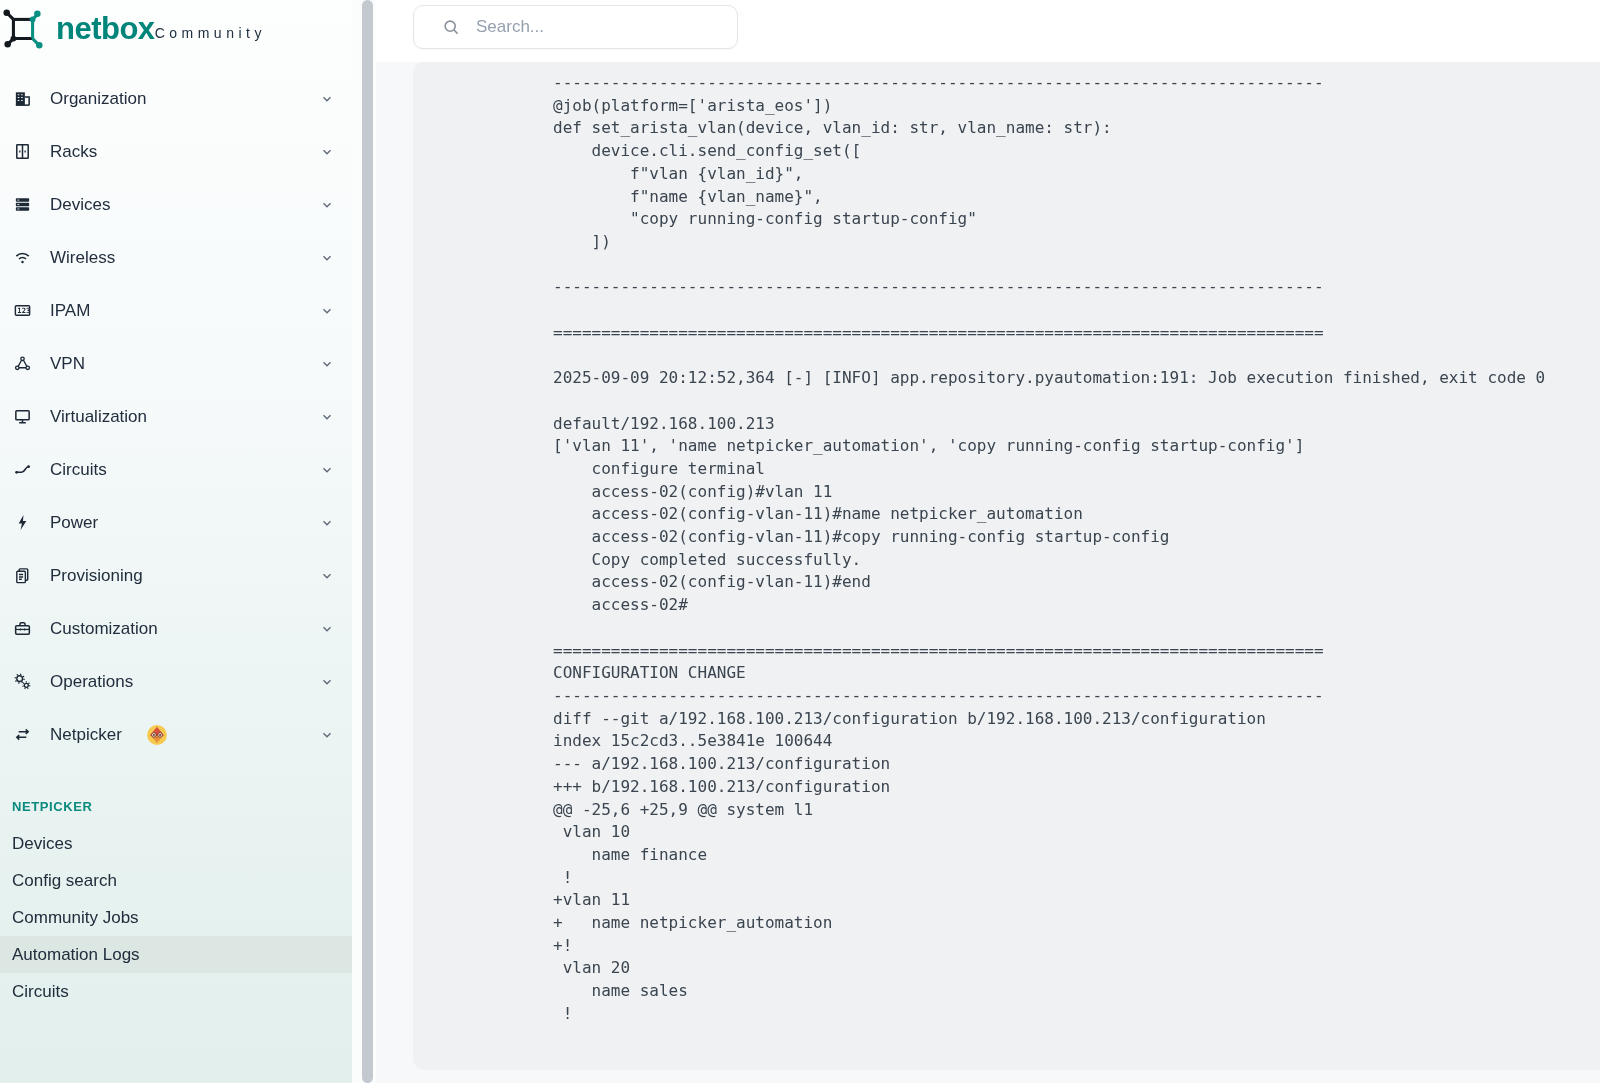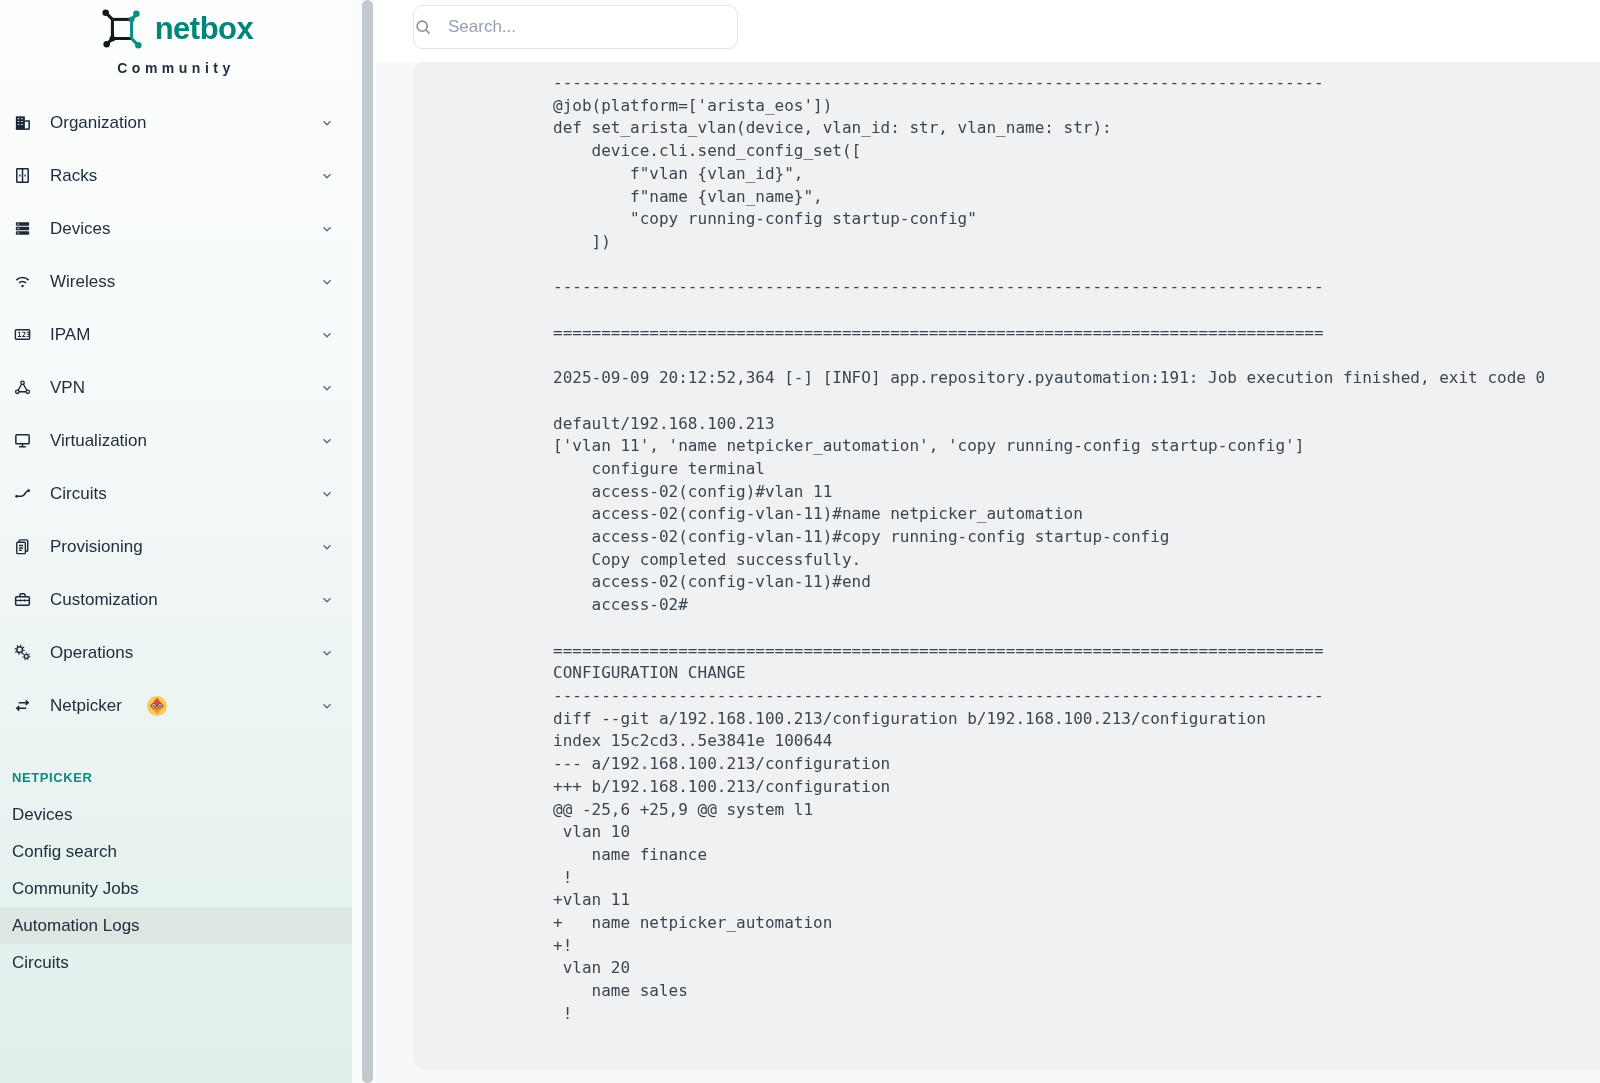--- a/index.html
+++ b/index.html
@@ -7,24 +7,24 @@
     width:1600px;height:1083px;overflow:hidden;position:relative;
     font-family:"Liberation Sans",sans-serif;
     background:#f7f8f9;
   }
   
   .sidebar{
     position:absolute;left:0;top:0;width:352px;height:1083px;
     background:linear-gradient(180deg,#fdfefe 0%,#f6fafa 35%,#eaf4f2 70%,#e2efec 100%);
     overflow:hidden;
   }
-  .logo-wrap{padding-top:6px;display:flex;flex-direction:column;align-items:center;}
+  .logo-wrap{padding-top:6px;display:flex;flex-direction:row;align-items:center;}
   .logo-row{display:flex;align-items:center;gap:10px;}
   .brand-name{font-size:31px;font-weight:bold;color:#00857b;letter-spacing:-0.5px;}
-  .brand-sub{margin-top:8px;font-size:14px;font-weight:bold;color:#20303f;letter-spacing:4.5px;}
+  .brand-sub{margin-top:8px;font-size:14px;font-weight:normal;color:#20303f;letter-spacing:4.5px;}
   nav.primary{margin-top:20px;}
   .nav-item{
     height:53px;display:flex;align-items:center;gap:18px;
     padding:0 18px 0 12px;font-size:17px;color:#222e3e;cursor:pointer;text-align:right;
   }
   .nav-item .ico{width:20px;height:20px;display:flex;align-items:center;justify-content:center;color:#1d2936;flex:none;}
   .nav-item .lbl{flex:0 0 auto;}
   .nav-item .spacer{flex:1;}
   .chev{flex:none;color:#5f6b7a;display:flex;align-items:center;}
   .np-badge{margin-left:6px;flex:none;display:flex;align-items:center;}
@@ -40,21 +40,21 @@
   .sub-item.active{background:#dce6e3;text-align:right;}
   
   .scroll-gutter{position:absolute;left:352px;top:0;width:24px;height:1083px;background:#fbfcfc;}
   .scroll-thumb{position:absolute;left:10px;top:0;width:11px;height:1083px;background:#c3c9ce;border-radius:6px;}
   
   .main{position:absolute;left:376px;top:0;right:0;bottom:0;background:#f7f8f9;}
   .topbar{position:absolute;left:0;top:0;right:0;height:62px;background:#ffffff;}
   .search-box{
     position:absolute;left:37px;top:5px;width:325px;height:44px;box-sizing:border-box;
     background:#ffffff;border:1px solid #e2e5e9;border-radius:10px;
-    display:flex;align-items:center;padding-left:0;gap:13px;
+    display:flex;align-items:center;padding-left:28px;gap:13px;
     box-shadow:0 1px 2px rgba(16,24,40,0.03);
   }
   .search-box input{
     border:none;outline:none;background:transparent;flex:1;
     font-family:"Liberation Sans",sans-serif;font-size:17px;color:#33404f;
   }
   .search-box input::placeholder{color:#96a0ae;}
   .log-panel{
     position:absolute;left:37px;right:0;top:62px;bottom:13px;
     background:#eff1f2;border-radius:10px 0 0 12px;overflow:hidden;
@@ -234,20 +234,34 @@
       </span>
       <span class="lbl">Circuits</span>
       <span class="spacer"></span>
       <span class="chev">
         <svg width="14" height="14" viewBox="0 0 16 16" fill="none">
             <path d="M4 6l4 4 4-4" stroke="currentColor" stroke-width="1.6"></path>
           </svg>
       </span>
     </div>
 
+    <div class="nav-item">
+      <span class="ico">
+        <svg width="19" height="19" viewBox="0 0 20 20" fill="currentColor">
+          <path d="M11 2 L6 11 h3.4 L8 18 L14 8.5 h-3.5 Z"></path>
+        </svg>
+      </span>
+      <span class="lbl">Power</span>
+      <span class="spacer"></span>
+      <span class="chev">
+        <svg width="14" height="14" viewBox="0 0 16 16" fill="none">
+            <path d="M4 6l4 4 4-4" stroke="currentColor" stroke-width="1.6"></path>
+          </svg>
+      </span>
+    </div>
 
     <div class="nav-item">
       <span class="ico">
         <svg width="19" height="19" viewBox="0 0 20 20" fill="none" stroke="currentColor" stroke-width="1.5">
           <rect x="6.5" y="3" width="9" height="12" rx="1"></rect>
           <rect x="4" y="5.5" width="9" height="12" rx="1" fill="#f6fafa"></rect>
           <path d="M6.3 9h4.4M6.3 11.5h4.4M6.3 14h3"></path>
         </svg>
       </span>
       <span class="lbl">Provisioning</span>

